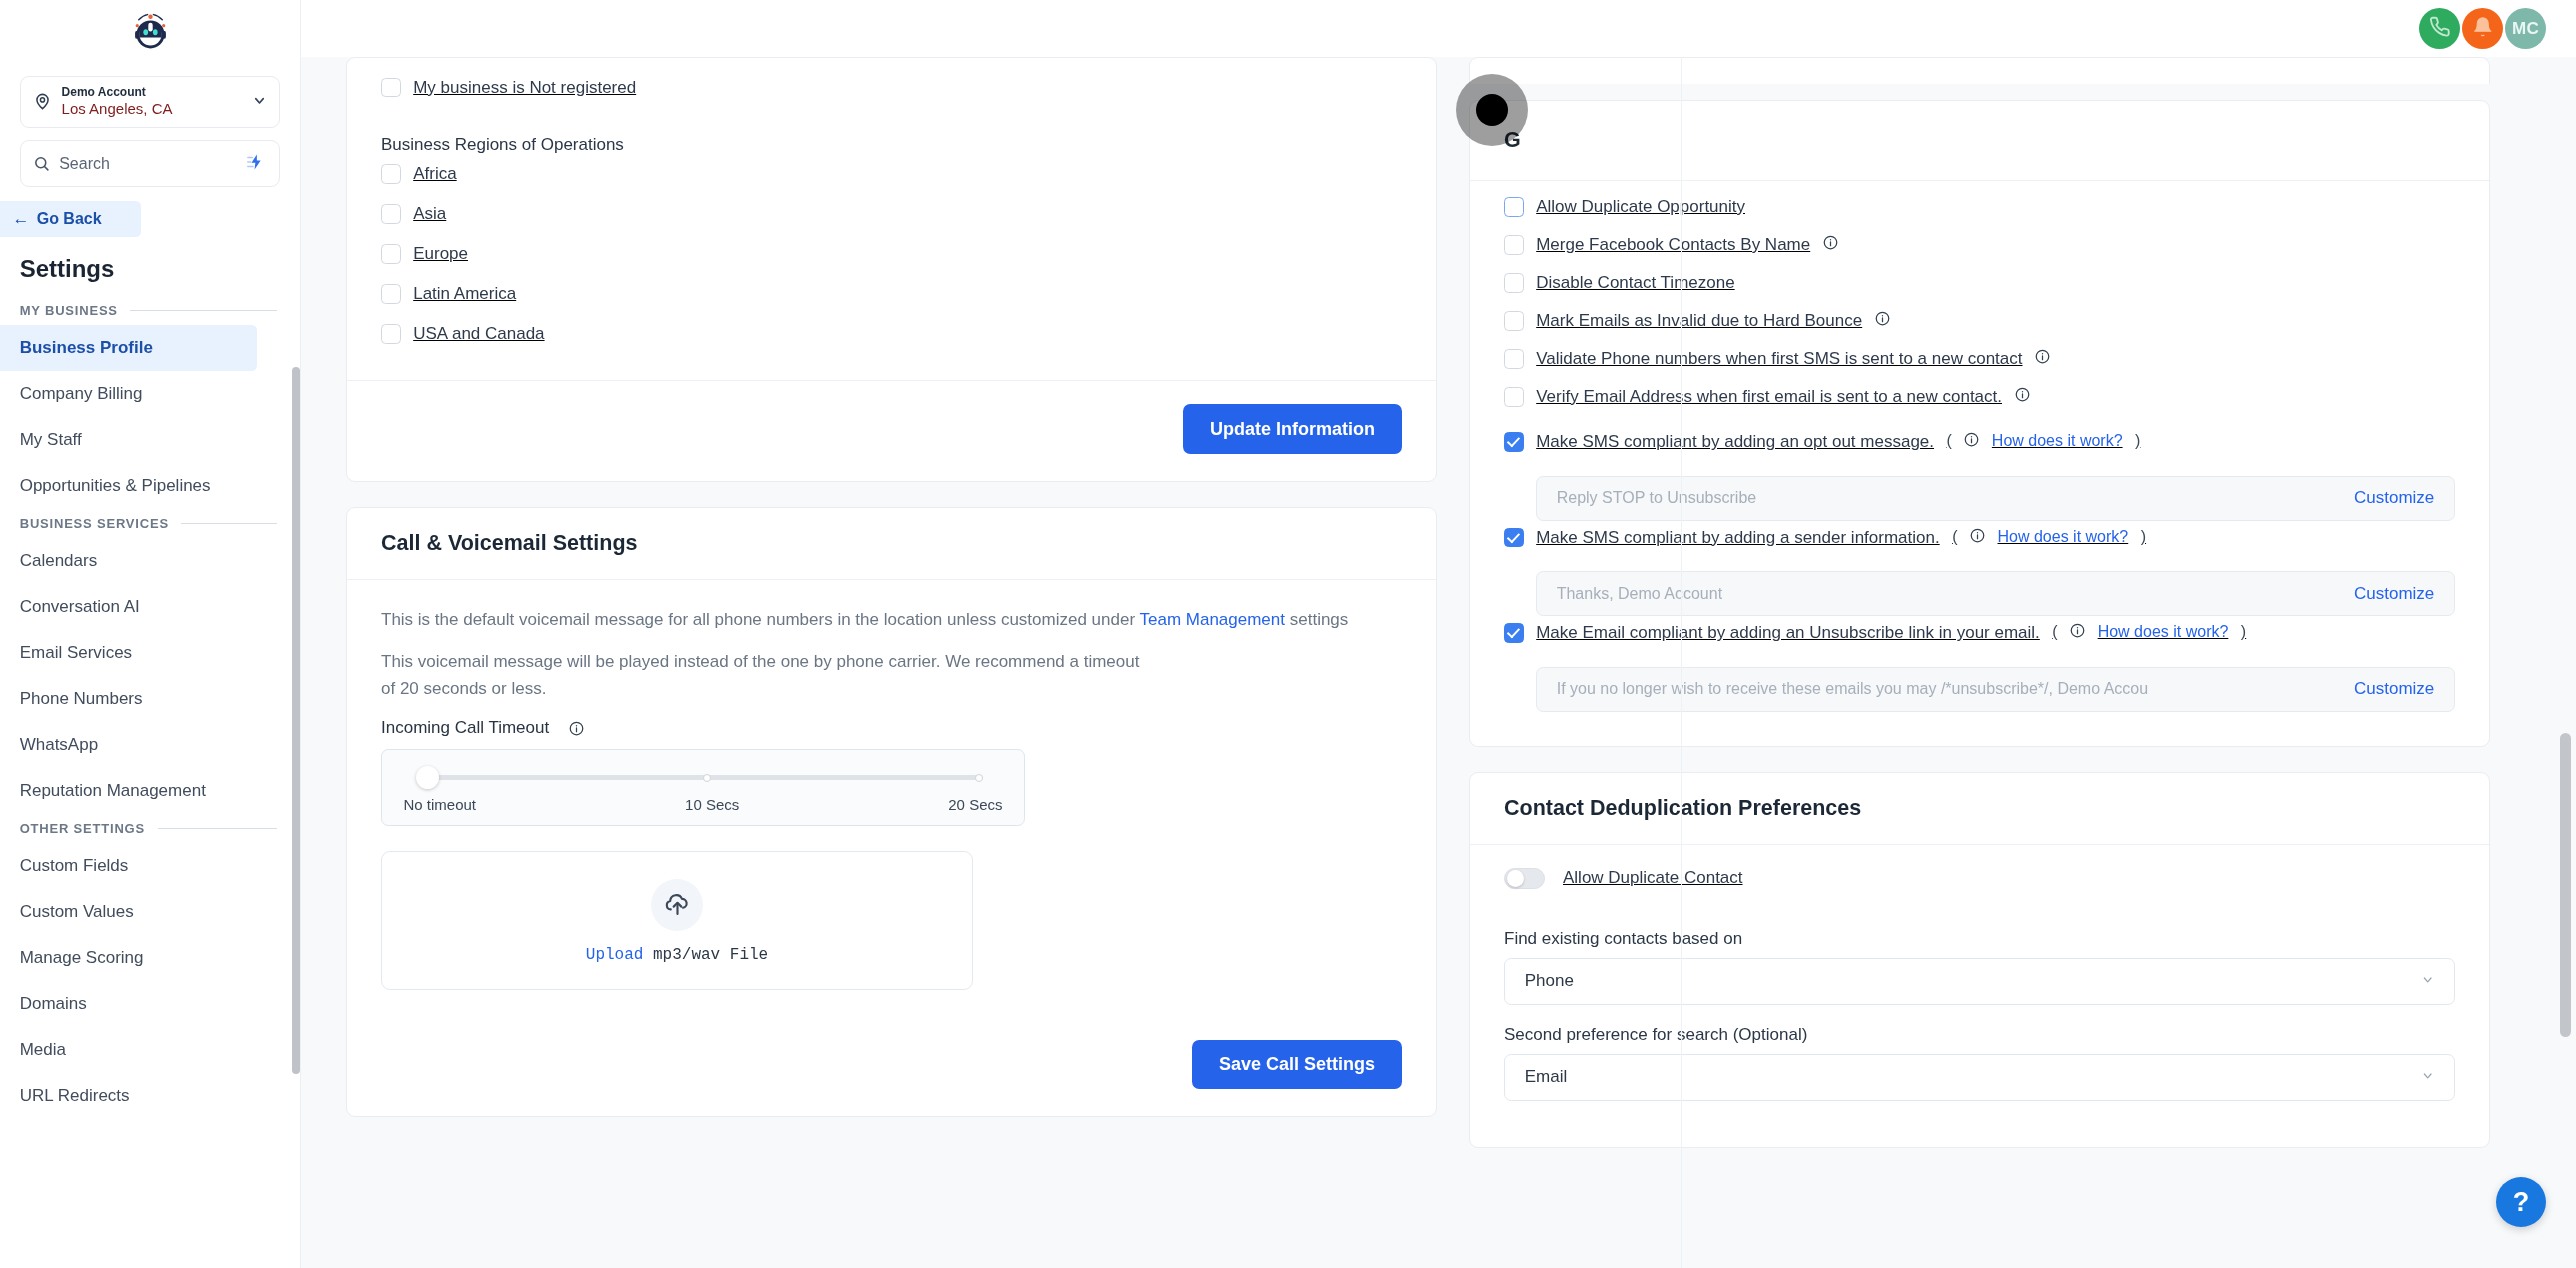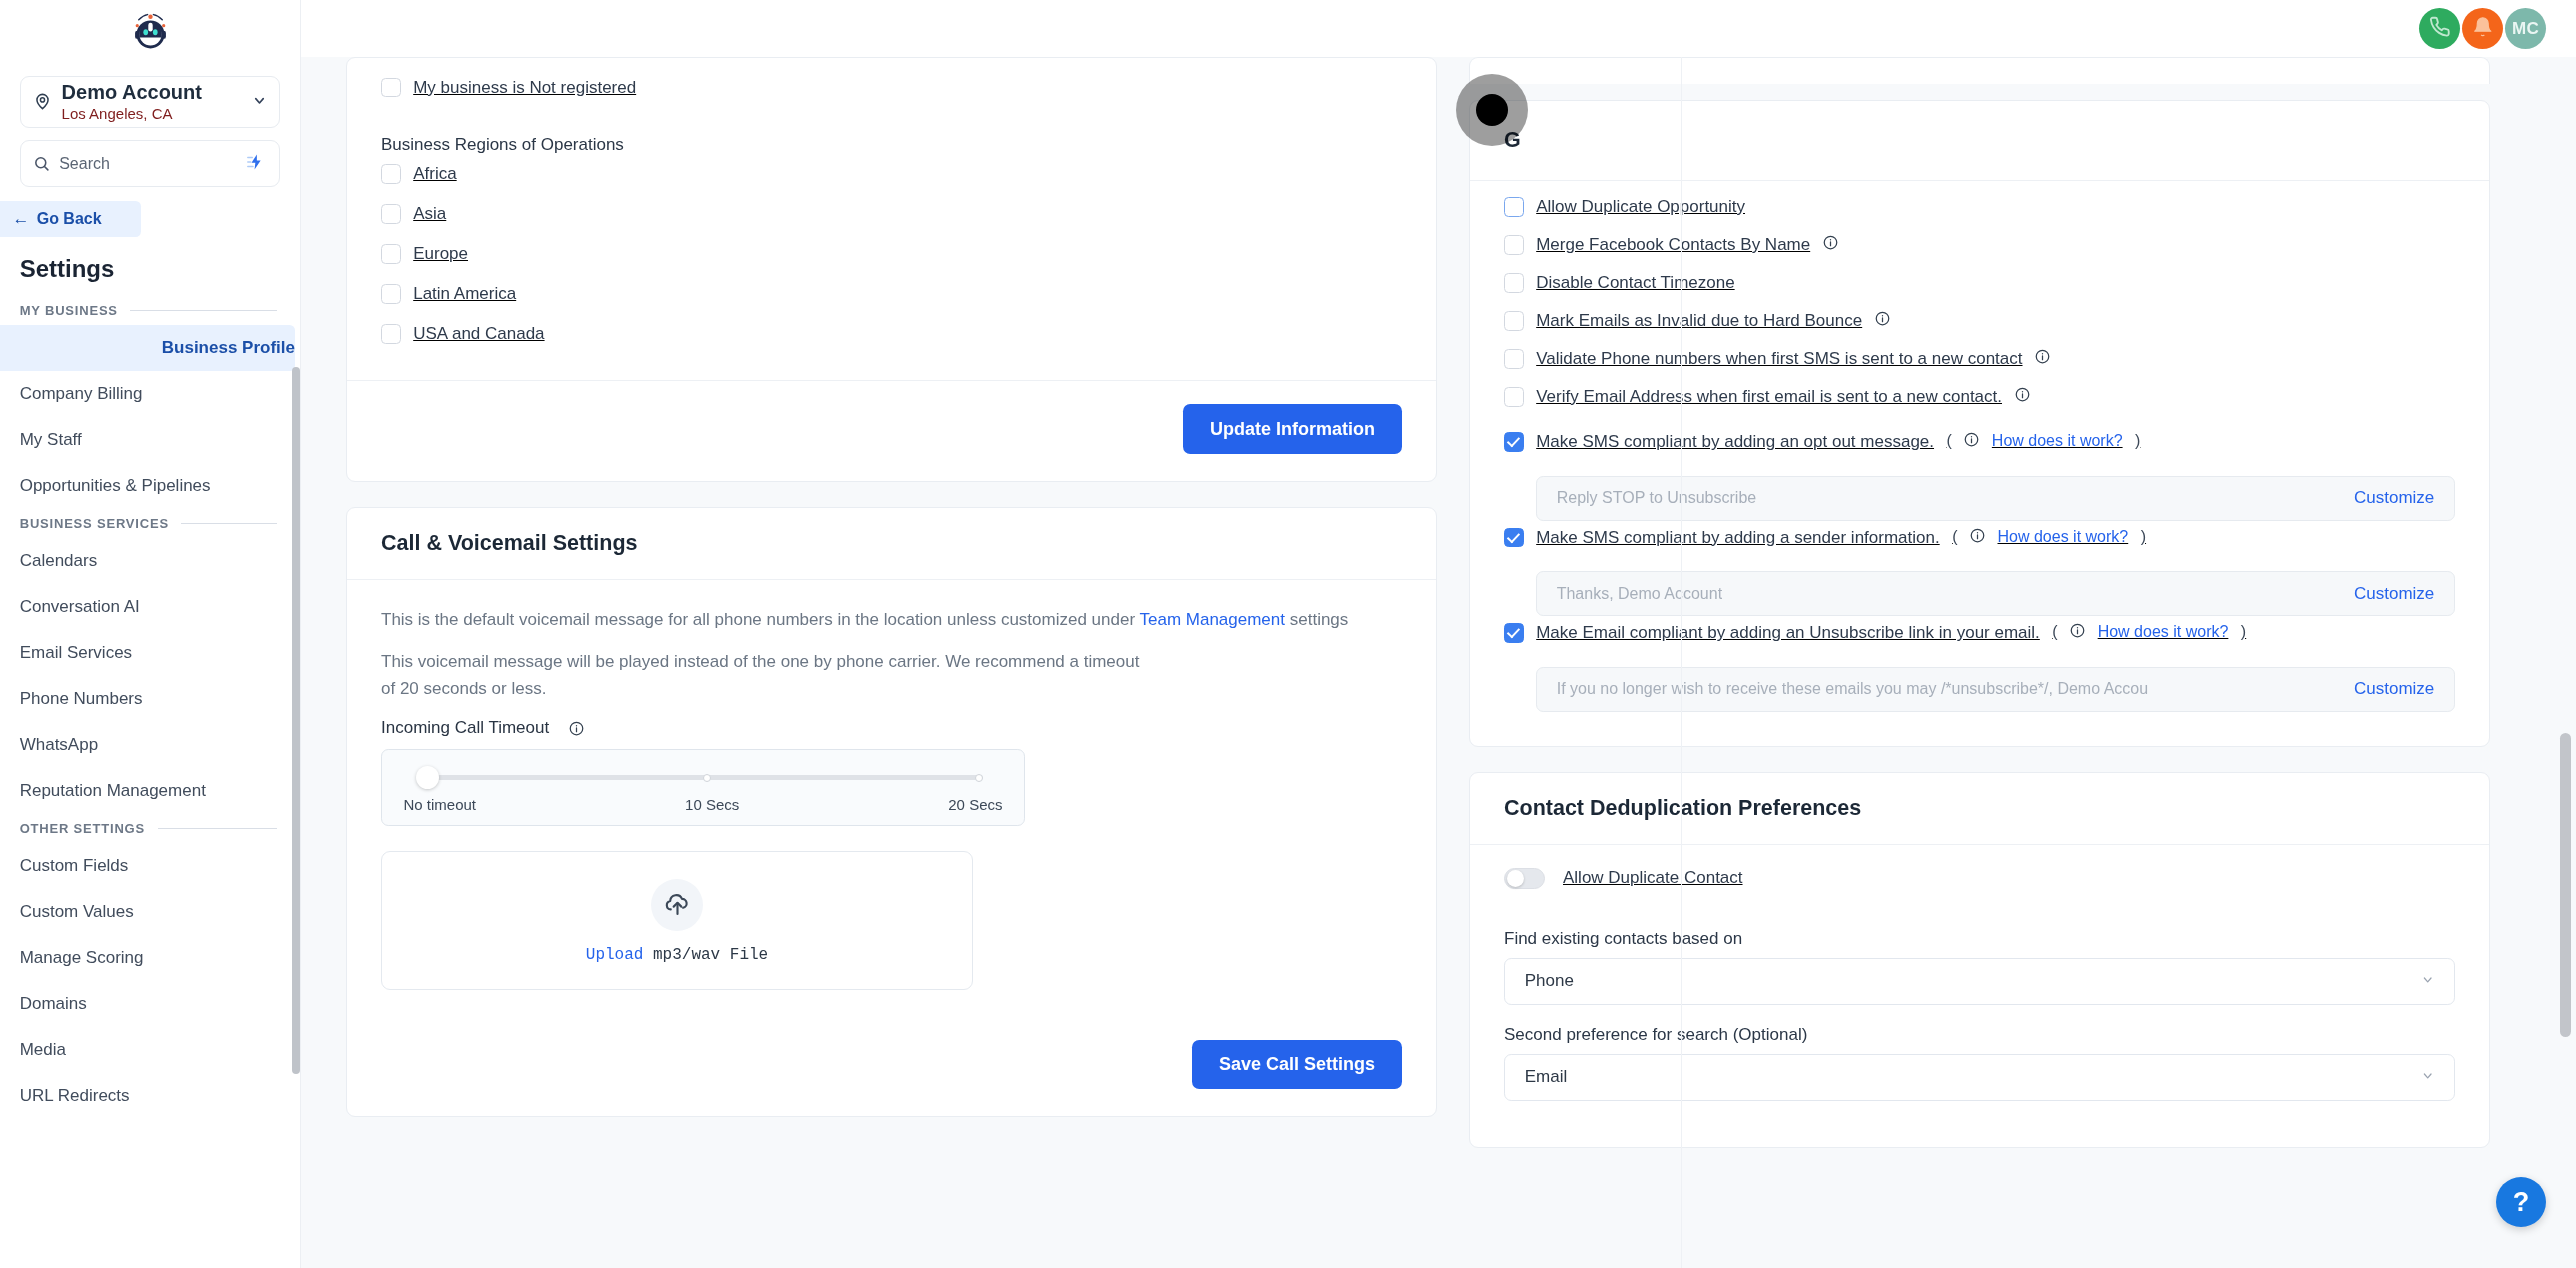--- a/index.html
+++ b/index.html
@@ -26,21 +26,21 @@
     margin: 12.5px 19.7px 0 19.7px;
     border: 0.9px solid #e7ebf0;
     border-radius: 9px;
     height: 52px;
     display: flex; align-items: center;
     padding: 0 12.5px;
     background: #fff;
   }
   .pin-icon { flex: 0 0 23px; color: #2f3e51; display:flex; align-items:center; }
   .account-text { flex: 1; margin-left: 5.4px; line-height: 1.15; }
-  .account-name { font-size: 20px; font-weight: 700; color: #1f2d3d; }
+  .account-name { font-size: 12px; font-weight: 700; color: #1f2d3d; }
   .account-loc { font-size: 15px; color: #7f1d1d; margin-top: 0.9px; }
   .chev { color: #34425a; font-size: 15px; }
 
   .search-box {
     margin: 12.5px 19.7px 0 19.7px;
     border: 0.9px solid #e7ebf0;
     border-radius: 9px;
     height: 47px;
     display: flex; align-items: center;
     padding: 0 12.5px;
@@ -78,22 +78,21 @@
   }
   .group-rule { flex: 1; height: 0.9px; background: #d9dee6; margin-left: 12.5px; margin-right: 3.6px; }
 
   .nav-item {
     height: 46px; display: flex; align-items: center;
     padding-left: 19.7px; font-size: 17px; color: #414c5c;
   }
   .nav-item.active {
     background: #e8f1fe; color: #1b4fa8; font-weight: 600;
     border-radius: 0 5.4px 5.4px 0;
-    width: 295px;
-    justify-content: flex-end;
+    width: 257px;
   }
   .sb-scrollbar {
     position: absolute; left: 292px; top: 367px;
     width: 8px; height: 707px; background: #bfc3c9; border-radius: 5.4px;
   }
 
   
   .main {
     flex: 1; position: relative; background: #f7f9fb;
     height: 1268px; overflow: hidden;

